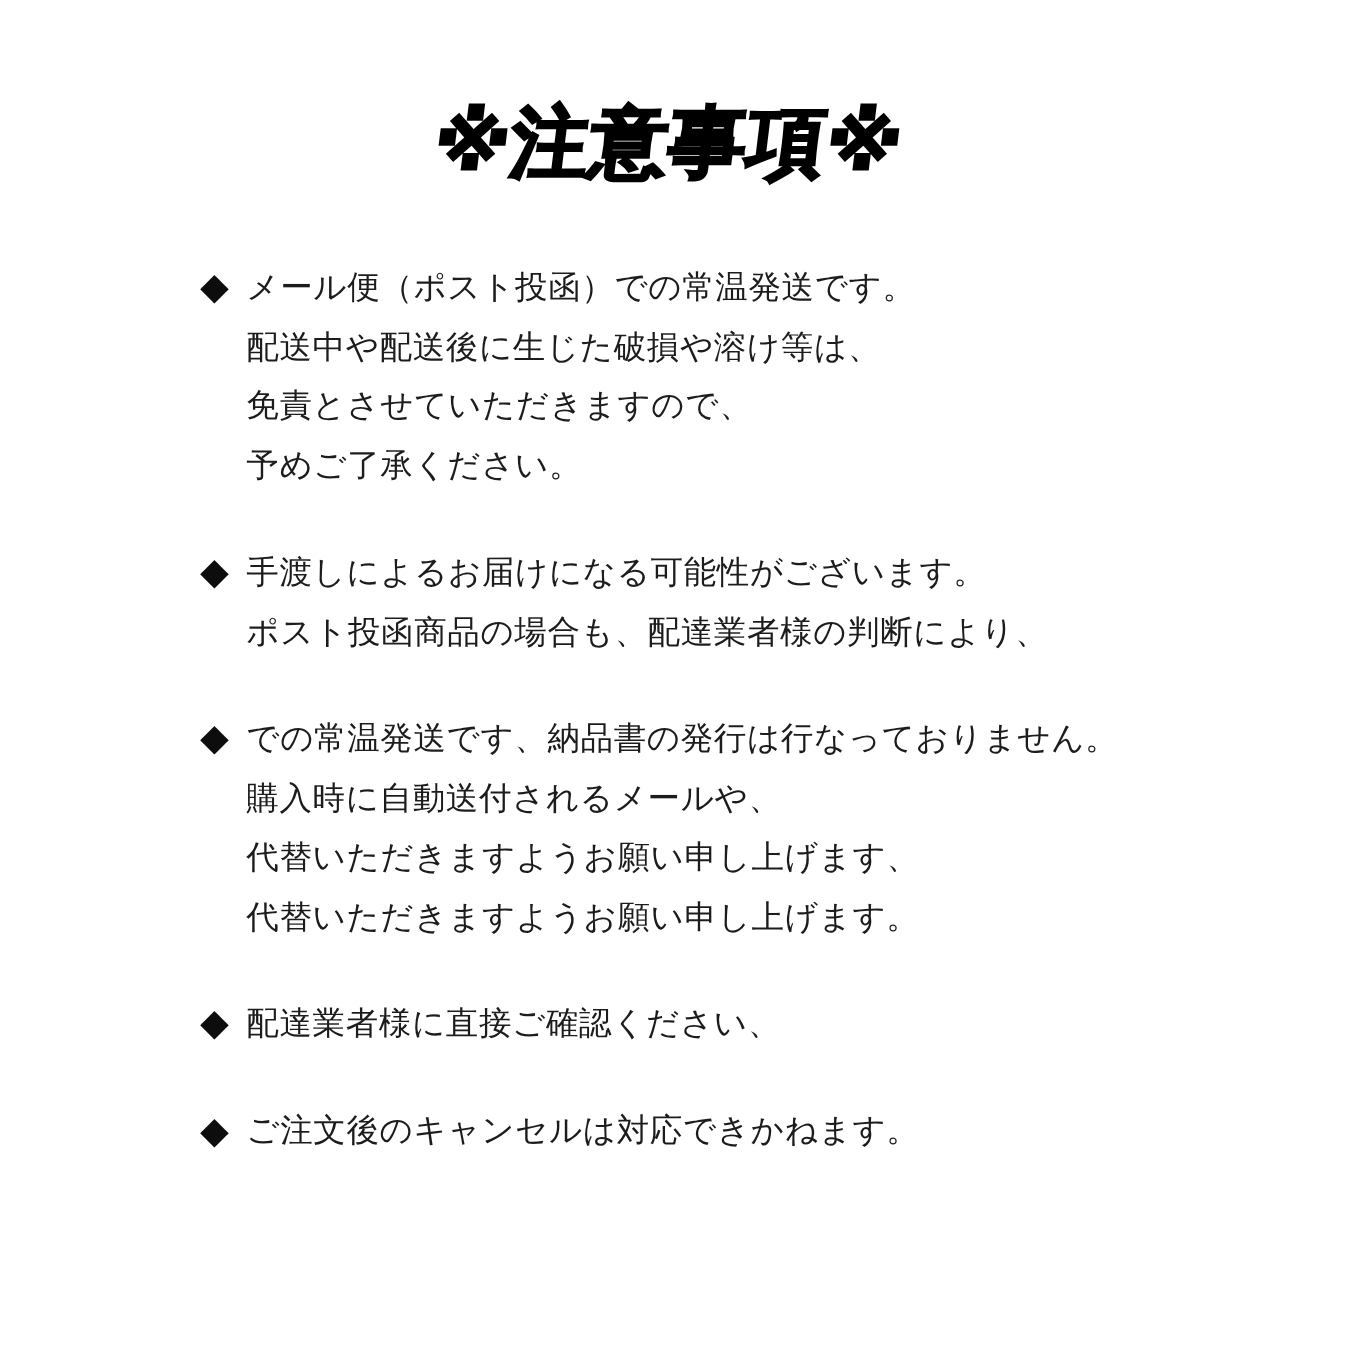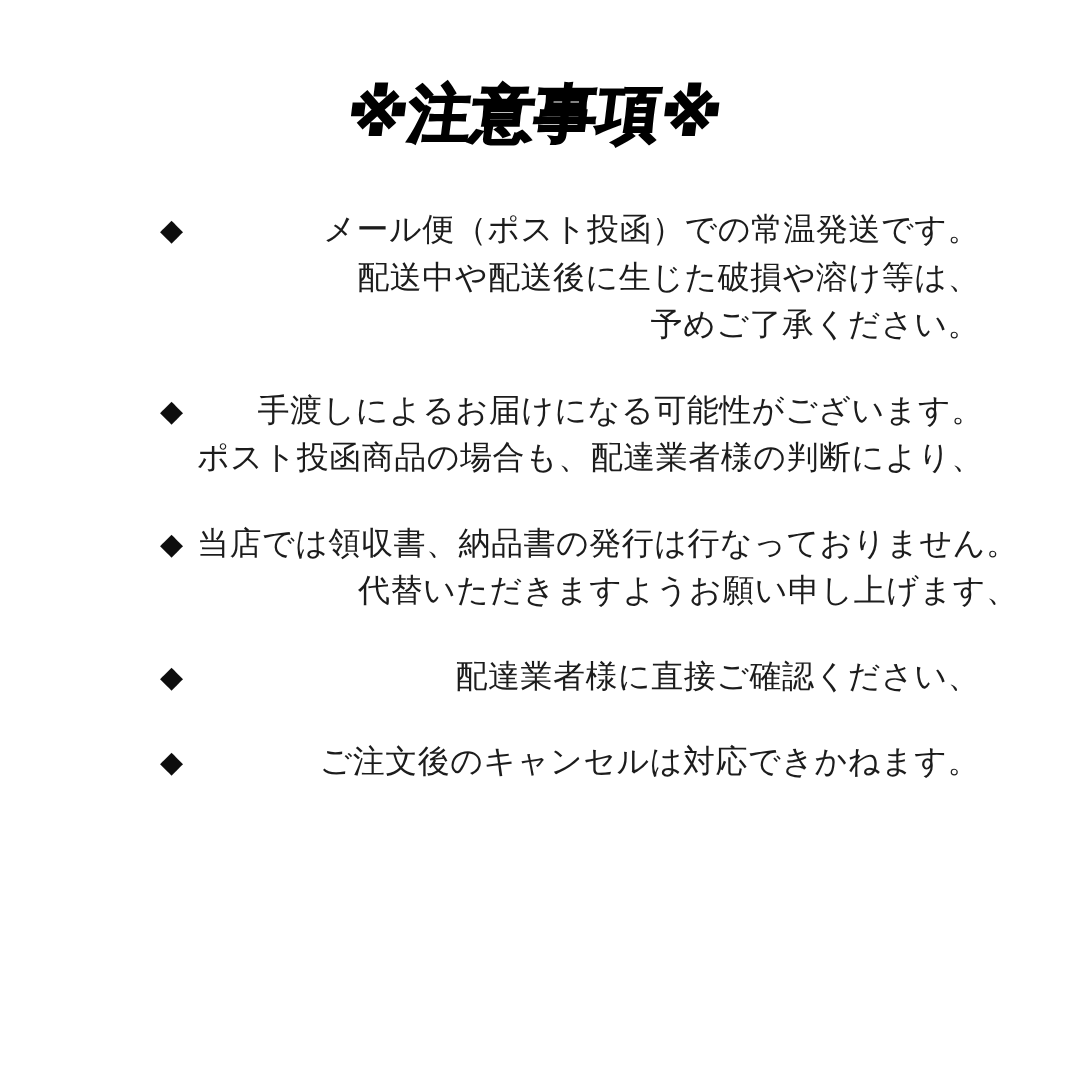--- a/index.html
+++ b/index.html
@@ -48,54 +48,56 @@
     width: 37px;
     font-size: 30px;
     line-height: 47.5px;
     color: #0d0d0d;
     font-family: "DejaVu Sans", "Liberation Sans", sans-serif;
   }
   .lines {
     flex: 1 1 auto;
   }
   .line {
-    font-size: 32px;
+    font-size: 26px;
     line-height: 47.5px;
     letter-spacing: 0.5px;
     color: #1c1c1c;
     white-space: nowrap;
-    text-align: right;
   }
 </style>
 </head>
 <body>
 
 <div class="page">
   <h1 class="title">※注意事項※</h1>
   <div class="notice-list">
       <div class="notice">
         <span class="bullet">◆</span>
         <div class="lines">
           <div class="line">メール便（ポスト投函）での常温発送です。</div>
           <div class="line">配送中や配送後に生じた破損や溶け等は、</div>
+          <div class="line">免責とさせていただきますので、</div>
           <div class="line">予めご了承ください。</div>
         </div>
       </div>
       <div class="notice">
         <span class="bullet">◆</span>
         <div class="lines">
           <div class="line">手渡しによるお届けになる可能性がございます。</div>
           <div class="line">ポスト投函商品の場合も、配達業者様の判断により、</div>
         </div>
       </div>
       <div class="notice">
         <span class="bullet">◆</span>
         <div class="lines">
-          <div class="line">当店では領収書、納品書の発行は行なっておりません。</div>
+          <div class="line">での常温発送です、納品書の発行は行なっておりません。</div>
+          <div class="line">購入時に自動送付されるメールや、</div>
           <div class="line">代替いただきますようお願い申し上げます、</div>
+          <div class="line">代替いただきますようお願い申し上げます。</div>
         </div>
       </div>
       <div class="notice">
         <span class="bullet">◆</span>
         <div class="lines">
           <div class="line">配達業者様に直接ご確認ください、</div>
         </div>
       </div>
       <div class="notice">
         <span class="bullet">◆</span>

